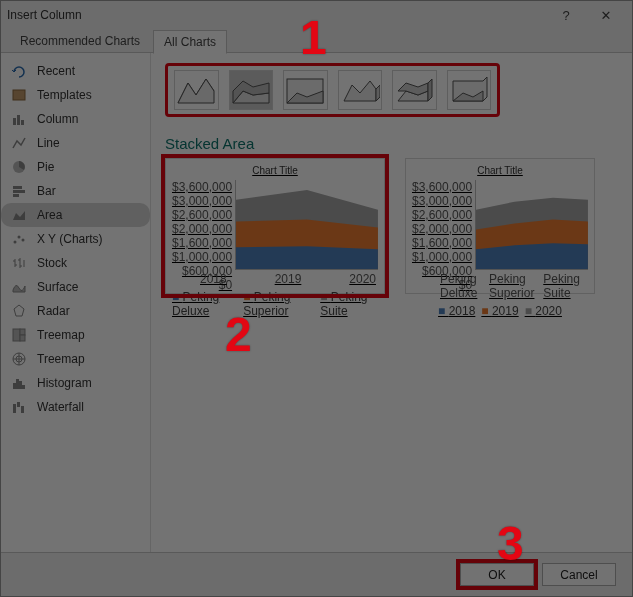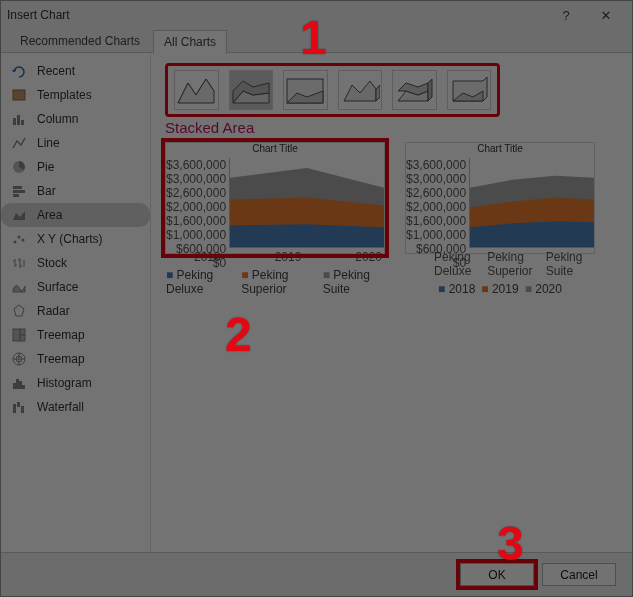--- a/index.html
+++ b/index.html
@@ -14,23 +14,23 @@
 .tab.active{background:#fff;border:1px solid #c6c6c6;border-bottom:1px solid #fff;position:relative;top:1px;}
 .body{flex:1;display:flex;background:#fff;}
 .sidebar{width:150px;border-right:1px solid #e0e0e0;padding:6px 0;}
 .sideitem{display:flex;align-items:center;height:24px;padding:0 10px;color:#333;gap:10px;}
 .sideitem.selected{background:#d6d6d6;border-radius:10px;}
 .sideitem .ico{width:16px;height:16px;display:flex;align-items:center;justify-content:center;}
 .content{flex:1;padding:10px 14px;position:relative;}
 .subtype-row{display:flex;gap:10px;padding:4px 6px;border:3px solid #e30613;border-radius:4px;width:335px;}
 .thumb{width:46px;height:40px;background:#fff;border:1px solid #d0d0d0;display:flex;align-items:center;justify-content:center;}
 .thumb.sel{background:#c9c9c9;}
-.subtitle{margin:2px 0 6px 0;font-size:15px;color:#be185d;}
+.subtitle{margin:18px 0 6px 0;font-size:15px;color:#0f766e;}
 .preview-row{display:flex;gap:20px;}
-.preview{width:220px;height:112px;background:#fff;border:1px solid #d8d8d8;}
+.preview{width:220px;height:136px;background:#fff;border:1px solid #d8d8d8;padding:6px;text-decoration:underline;}
 .preview.outlined{outline:4px solid #e30613;outline-offset:0;}
 .ptitle{text-align:center;font-size:10px;color:#333;margin-bottom:4px;}
 .axis{display:flex;height:90px;}
 .yax{display:flex;flex-direction:column;justify-content:space-between;font-size:7px;color:#555;text-align:right;padding-right:3px;}
 .plot{flex:1;position:relative;border-left:1px solid #bbb;border-bottom:1px solid #bbb;}
 .xax{display:flex;justify-content:space-between;font-size:7px;color:#555;padding:2px 2px 0 28px;}
 .legend{display:flex;justify-content:center;gap:6px;font-size:6px;color:#444;margin-top:4px;}
 .legend span::before{content:"■ ";color:var(--c);}
 .footer{height:44px;display:flex;align-items:center;justify-content:flex-end;gap:8px;padding:0 16px;border-top:1px solid #c6c6c6;background:#f0f0f0;}
 .btn{width:74px;height:23px;background:#fdfdfd;border:1px solid #adadad;color:#222;display:flex;align-items:center;justify-content:center;}
@@ -39,21 +39,21 @@
 .redlabel.n1{left:300px;top:10px;}
 .redlabel.n2{left:225px;top:307px;}
 .redlabel.n3{left:497px;top:516px;}
 svg{display:block;}
 </style>
 </head>
 <body>
 
 <div class="dialog">
   <div class="titlebar">
-    <span>Insert Chart</span>
+    <span>Insert Column</span>
     <span class="spacer"></span>
     <span class="ctl">?</span>
     <span class="ctl">✕</span>
   </div>
 
   <div class="tabs">
     <div class="tab">Recommended Charts</div>
     <div class="tab active">All Charts</div>
   </div>
 

